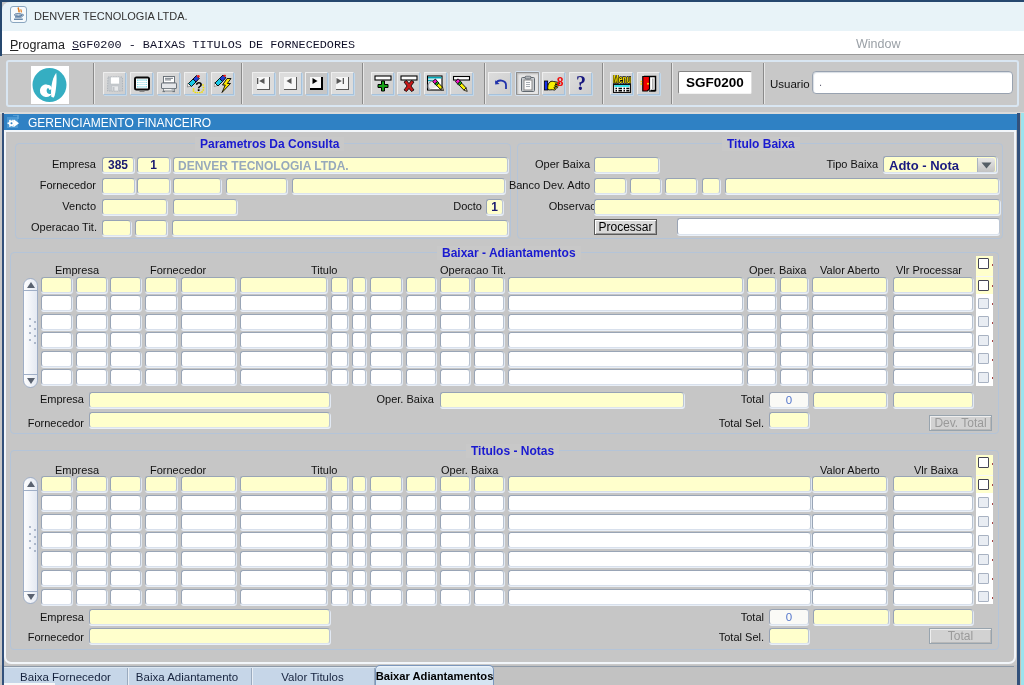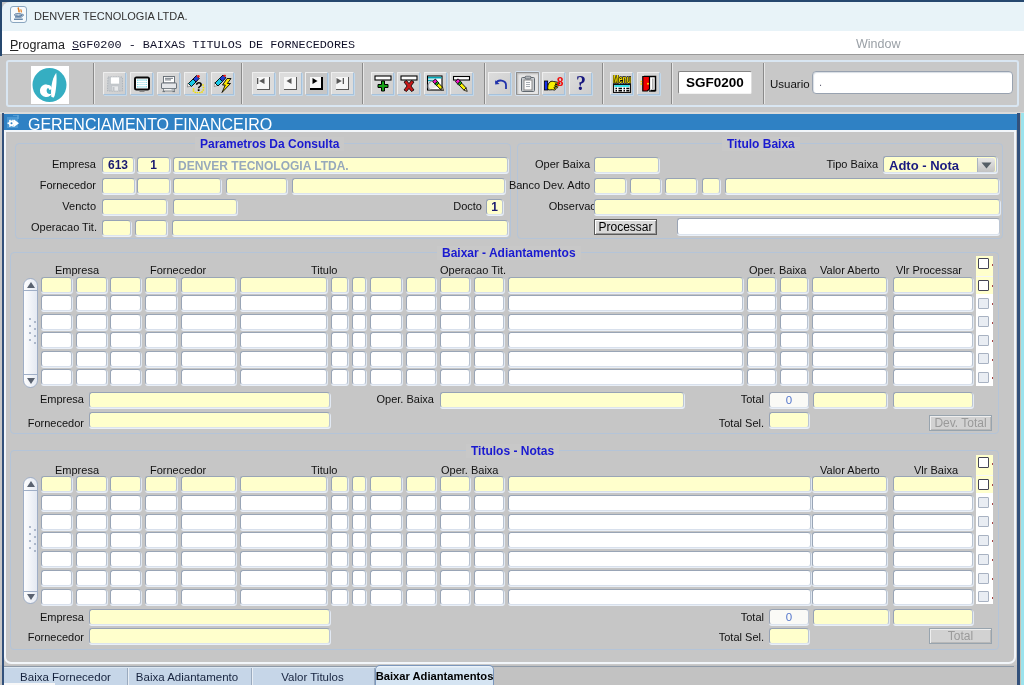--- a/index.html
+++ b/index.html
@@ -231,34 +231,34 @@
   </div>
 <div class="a" style="left:0px;top:112px;width:1024px;height:1.5px;background:#DADADA"></div>
 <div class="a" style="left:3px;top:113.5px;width:1016px;height:16px;background:#2F81C4"></div>
 <svg class="a" style="left:7px;top:114.5px" width="13" height="14" viewBox="0 0 13 14">
 <rect x="0" y="2" width="11" height="11" fill="#4A97D2"></rect>
 <path d="M6 0 h5 v4" fill="none" stroke="#5FA5DA" stroke-width="1.6"></path>
 <path d="M3.2 4.5 l0.6 1 a2.6 2.6 0 0 1 1.4 0 l0.6 -1 1.2 0.7 -0.4 1.1 a2.6 2.6 0 0 1 0.7 1.2 l1.2 0.1 0 1.4 -1.2 0.1 a2.6 2.6 0 0 1 -0.7 1.2 l0.4 1.1 -1.2 0.7 -0.6 -1 a2.6 2.6 0 0 1 -1.4 0 l-0.6 1 -1.2 -0.7 0.4 -1.1 a2.6 2.6 0 0 1 -0.7 -1.2 l-1.2 -0.1 0 -1.4 1.2 -0.1 a2.6 2.6 0 0 1 0.7 -1.2 l-0.4 -1.1 z" fill="#fff"></path>
 <circle cx="4.5" cy="8.3" r="1" fill="#2F81C4"></circle>
 <path d="M7 4.5 L12 8.3 7 12 z" fill="#fff"></path>
 </svg>
-<div class="a" style="left:28px;top:115.5px;font-size:16px;color:#fff">GERENCIAMENTO FINANCEIRO</div>
+<div class="a" style="left:28px;top:115.5px;font-size:12px;color:#fff">GERENCIAMENTO FINANCEIRO</div>
 <div class="a" style="left:2px;top:113px;width:2px;height:572px;background:#33517B"></div>
 <div class="a" style="left:4px;top:130px;width:1012px;height:534px;background:#F2F6FA;border-radius:0 0 7px 7px"></div>
 <div class="a" style="left:6px;top:132px;width:1008px;height:530px;background:#C6C6C6;border-radius:0 0 5px 5px"></div>
 <div class="a" style="left:1017px;top:113px;width:2.5px;height:572px;background:#33517B"></div>
 <div class="a" style="left:1019.5px;top:113px;width:1.5px;height:572px;background:#C8C2B4"></div>
 <div class="a" style="left:1021px;top:113px;width:3px;height:572px;background:#9CE3ED"></div>
 <div class="frame" style="left:15px;top:143px;width:496px;height:96px"></div>
 <div class="ft" style="left:195px;top:137px">Parametros Da Consulta</div>
 <div class="lbl" style="right:928px;top:158px">Empresa</div>
 <div class="lbl" style="right:928px;top:179px">Fornecedor</div>
 <div class="lbl" style="right:928px;top:200px">Vencto</div>
 <div class="lbl" style="right:927px;top:221px">Operacao Tit.</div>
-<div class="f" style="left:102px;top:156.5px;width:32px;height:16.5px;text-align:center;font-weight:bold;font-size:12px;color:#1A1A70;line-height:15px">613</div>
+<div class="f" style="left:102px;top:156.5px;width:32px;height:16.5px;text-align:center;font-weight:bold;font-size:12px;color:#1A1A70;line-height:15px">385</div>
 <div class="f" style="left:137px;top:156.5px;width:33px;height:16.5px;text-align:center;font-weight:bold;font-size:12px;color:#1A1A70;line-height:15px">1</div>
 <div class="f" style="left:173px;top:156.5px;width:335px;height:16.5px;font-size:12px;color:#97A9BB;line-height:16px;padding-left:4px;font-weight:bold">DENVER TECNOLOGIA LTDA.</div>
 <div class="f" style="left:102px;top:177.5px;width:33px;height:16.5px"></div>
 <div class="f" style="left:137px;top:177.5px;width:33px;height:16.5px"></div>
 <div class="f" style="left:173px;top:177.5px;width:48px;height:16.5px"></div>
 <div class="f" style="left:226px;top:177.5px;width:61px;height:16.5px"></div>
 <div class="f" style="left:292px;top:177.5px;width:213px;height:16.5px"></div>
 <div class="f" style="left:102px;top:198.5px;width:65px;height:16.5px"></div>
 <div class="f" style="left:173px;top:198.5px;width:64px;height:16.5px"></div>
 <div class="lbl" style="right:542px;top:200px">Docto</div>

